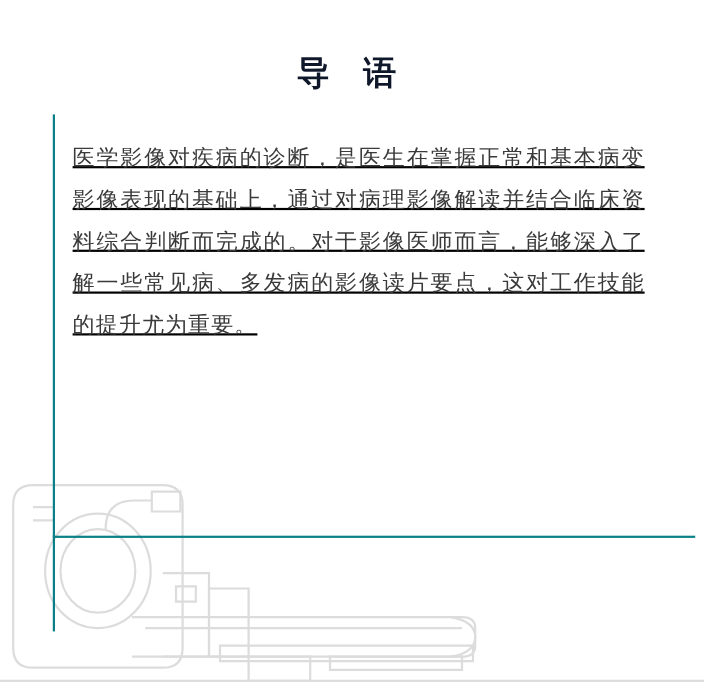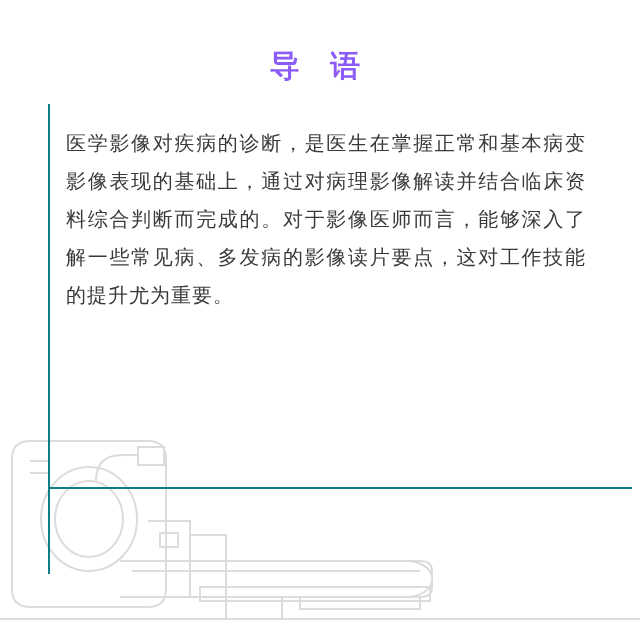--- a/index.html
+++ b/index.html
@@ -55,30 +55,31 @@
   .title {
     position: absolute;
     top: 46px;
     left: 0;
     width: 640px;
     text-align: center;
     font-family: "DejaVu Sans", "Liberation Sans", sans-serif;
     font-size: 30px;
     font-weight: bold;
     letter-spacing: 10px;
-    color: #8b5cf6;
+    color: #0f172a;
     z-index: 3;
   }
 
   .body-text {
     position: absolute;
     left: 66px;
     top: 104px;
     width: 520px;
     z-index: 3;
+    text-decoration: underline;
   }
   .para {
     font-family: "DejaVu Sans", "Liberation Sans", sans-serif;
     font-size: 20px;
     line-height: 38px;
     color: #3a3a3a;
     letter-spacing: 1px;
     text-align: justify;
   }
   .para + .para {

